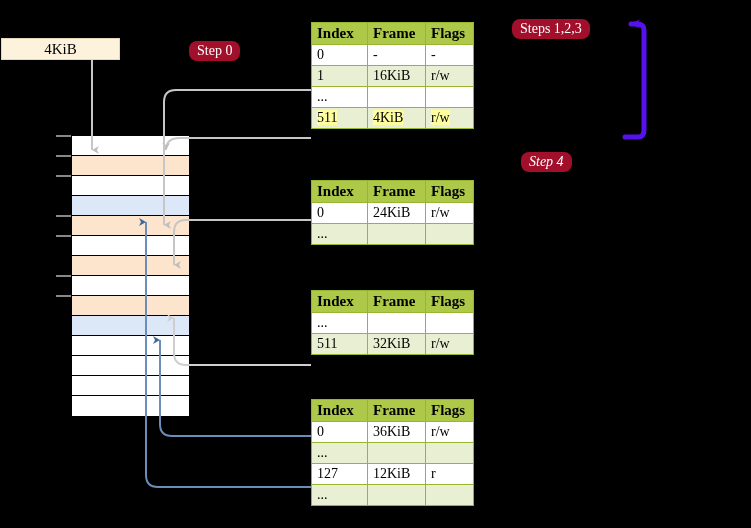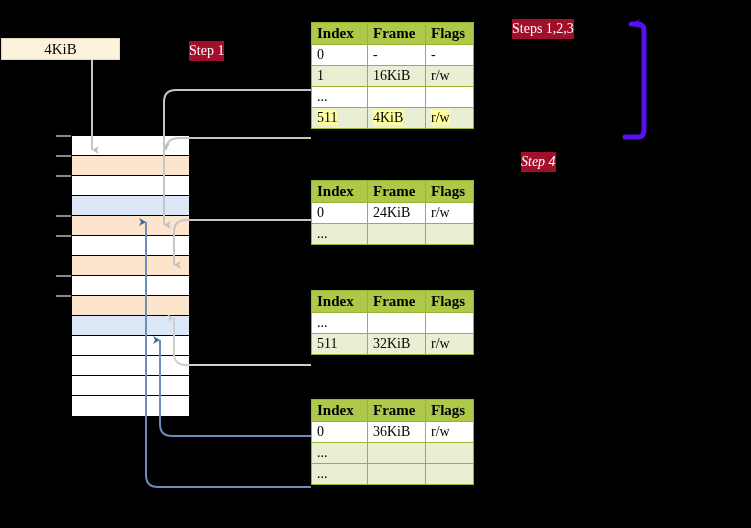--- a/index.html
+++ b/index.html
@@ -8,22 +8,22 @@
   .canvas{position:absolute;left:0;top:0;width:751px;height:528px;}
 
   
   .kib-box{position:absolute;left:1px;top:38px;width:119px;height:22px;
            background:#fdf3dc;border:1px solid #e3d9b8;
            display:flex;align-items:center;justify-content:center;
            font-size:15px;color:#000;box-sizing:border-box;}
 
   
   .badge{position:absolute;display:flex;align-items:center;justify-content:center;
-         font-size:14px;color:#ffffff;padding:2px 0;box-sizing:border-box;
-         border-radius:0;white-space:nowrap;line-height:1.15;}
+         font-size:14px;color:#ffffff;padding:2px 8px;box-sizing:border-box;
+         border-radius:8px;white-space:nowrap;line-height:1.15;}
   .badge-red{background:#a10f2b;}
   .badge-blue{background:#5511ee;}
   #step0{left:189px;top:41px;}
   #steps123{left:512px;top:19px;}
   #steps1234{left:652px;top:19px;}
   #step4{left:521px;top:152px;font-style:italic;}
 
   
   .grid{position:absolute;left:71px;top:135px;width:119px;height:280px;
         border:1px solid #000;box-sizing:border-box;background:#fff;}
@@ -65,21 +65,21 @@
 </head>
 <body>
 
 <div class="canvas">
 
   <div class="kib-box">
     <span>4KiB</span>
   </div>
 
   <div class="badge badge-red" id="step0">
-    <span>Step 1</span>
+    <span>Step 0</span>
   </div>
   <div class="badge badge-red" id="steps123">
     <span>Steps 1,2,3</span>
   </div>
   <div class="badge badge-red" id="step4">
     <span>Step 4</span>
   </div>
 
   <div class="tick" style="top:135px"></div>
   <div class="tick" style="top:155px"></div>
@@ -224,20 +224,25 @@
         <tr class="row-plain">
           <td class="c1">0</td>
           <td class="c2">36KiB</td>
           <td class="c3">r/w</td>
         </tr>
         <tr class="row-alt">
           <td class="c1">...</td>
           <td class="c2"></td>
           <td class="c3"></td>
         </tr>
+        <tr class="row-plain">
+          <td class="c1">127</td>
+          <td class="c2">12KiB</td>
+          <td class="c3">r</td>
+        </tr>
         <tr class="row-alt">
           <td class="c1">...</td>
           <td class="c2"></td>
           <td class="c3"></td>
         </tr>
       </tbody>
     </table>
   </div>
 
 </body></html>

